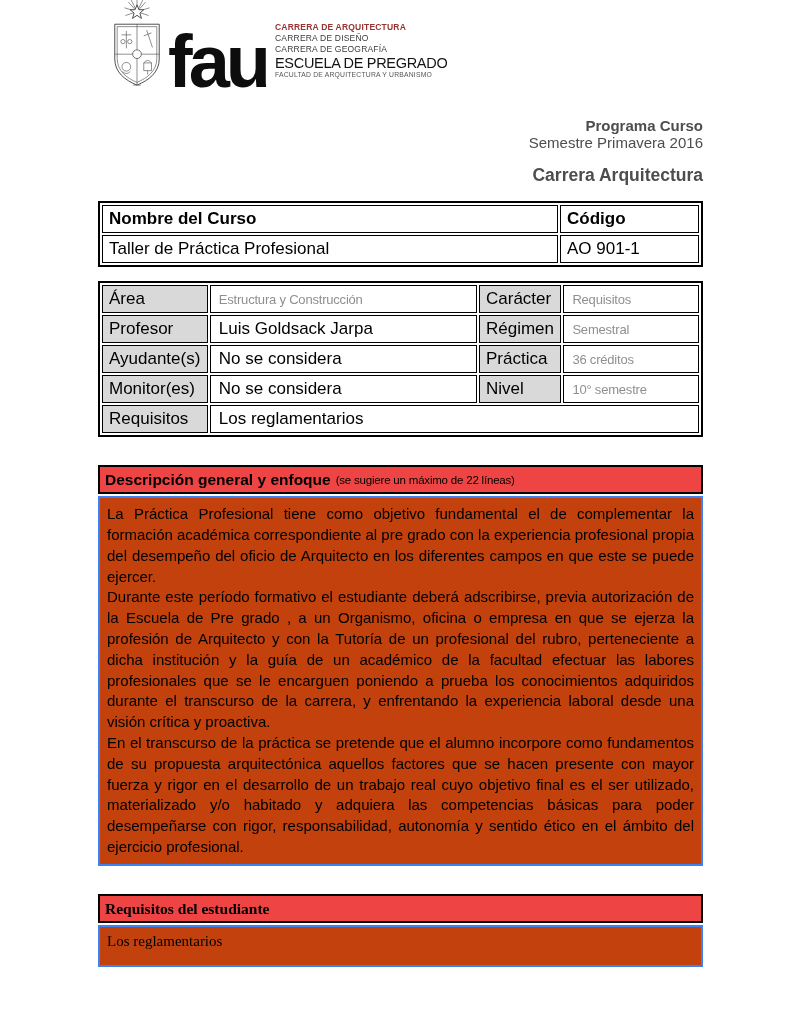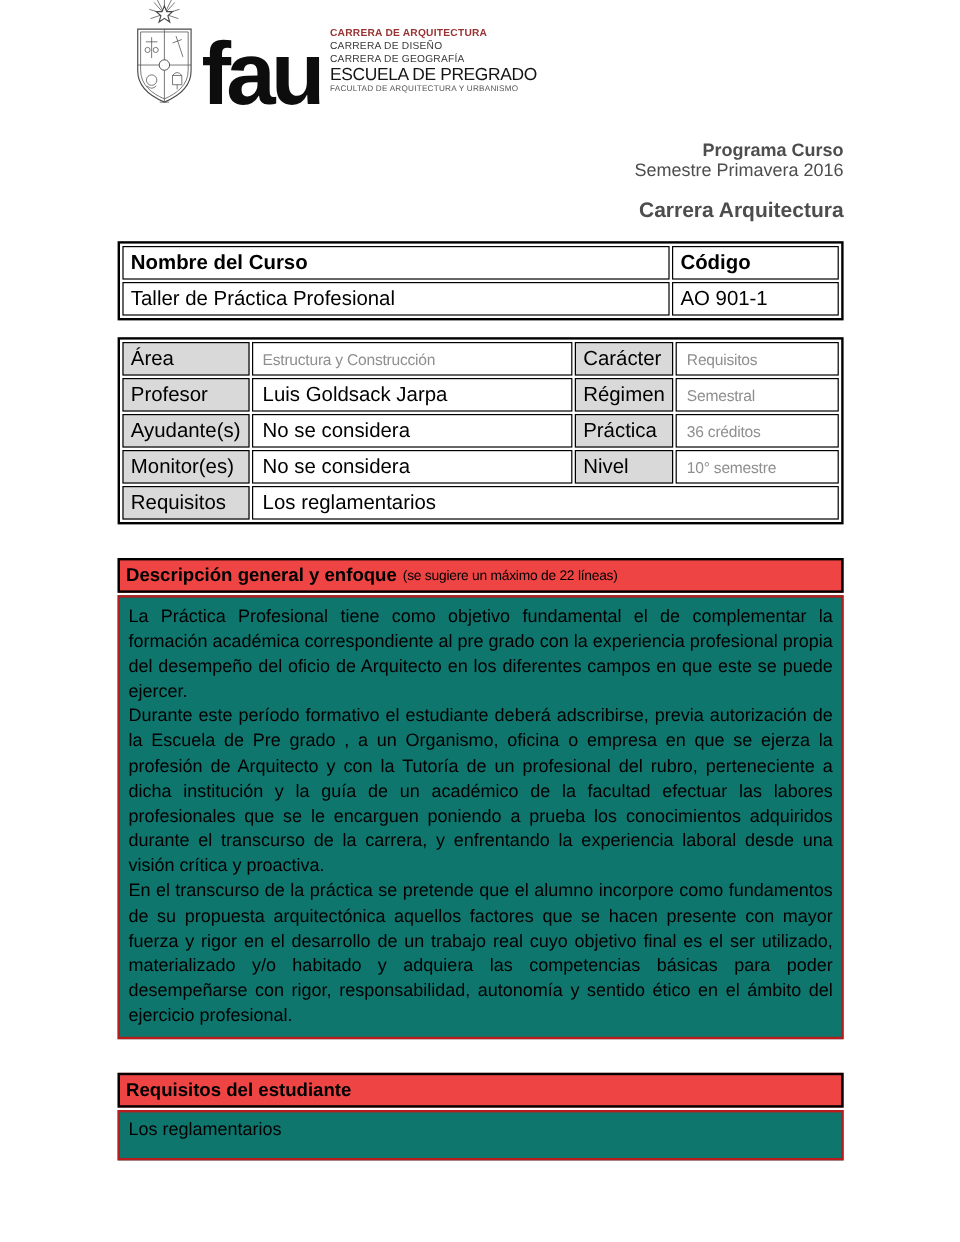--- a/index.html
+++ b/index.html
@@ -36,28 +36,28 @@
   td{border:1px solid #000;font-size:17px;padding:3px 6px;vertical-align:middle;height:19px;}
   .t1{width:605px;margin-top:15px;}
   .t2{width:605px;margin-top:14px;}
   td.bold{font-weight:bold;}
   td.label{background:#d9d9d9;}
   td.val-muted{color:#8f8f8f;font-size:13px;padding-left:8px;letter-spacing:-.2px;}
   td.val{padding-left:8px;}
 
   
   .section{margin-top:28px;}
-  .section.tight{}
+  .section.tight{font-family:Liberation Serif, serif;}
   .section-header{
     border:2px solid #000;background:#ef4444;height:21px;
     padding:2px 5px;display:flex;align-items:center;
   }
   .section-header .hdr-title{font-size:15.5px;font-weight:bold;}
   .section-header .hdr-note{font-size:11.5px;margin-left:5px;letter-spacing:-.2px;}
-  .section-body{border:2px solid #b91c1c;margin-top:2px;background:#0f766e;}
+  .section-body{border:2px solid #3b82f6;margin-top:2px;background:#c2410c;}
   .desc-body{height:360px;padding:6px 7px 0 7px;overflow:hidden;}
   .desc-body p{margin:0;font-size:15px;line-height:20.8px;text-align:justify;}
   .req-body{height:32px;padding:6px 7px 0 7px;font-size:15px;}
 
   svg .thin{stroke:#4a4a4a;stroke-width:1;fill:none;}
   svg .hair{stroke:#5a5a5a;stroke-width:.7;fill:none;}
 </style>
 </head>
 <body>
 

